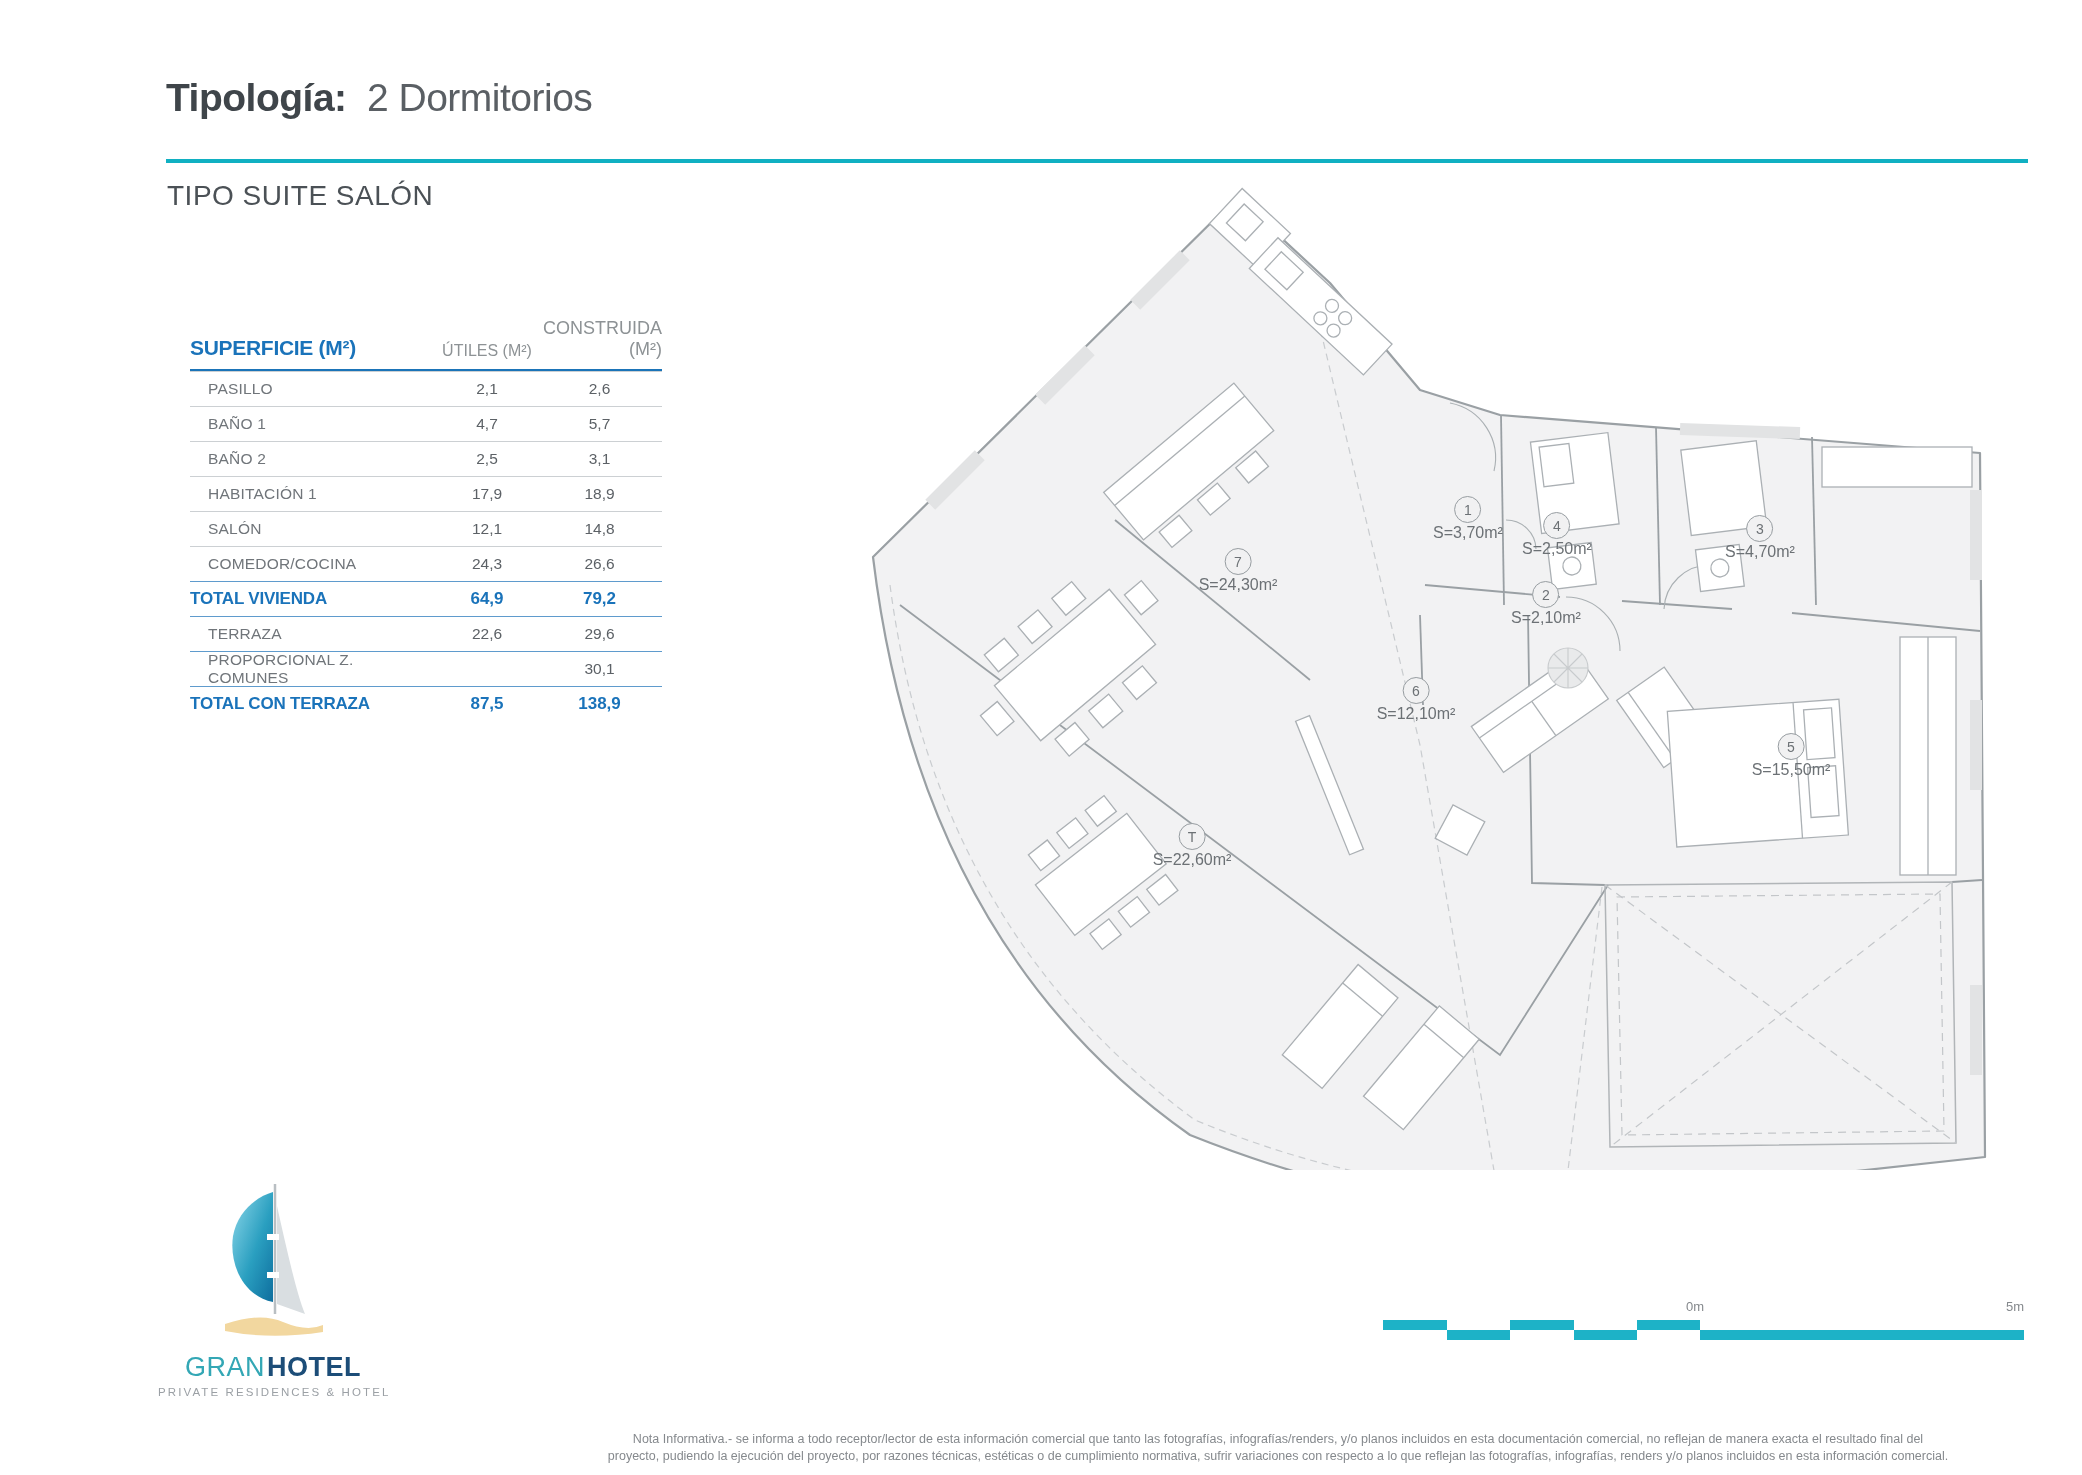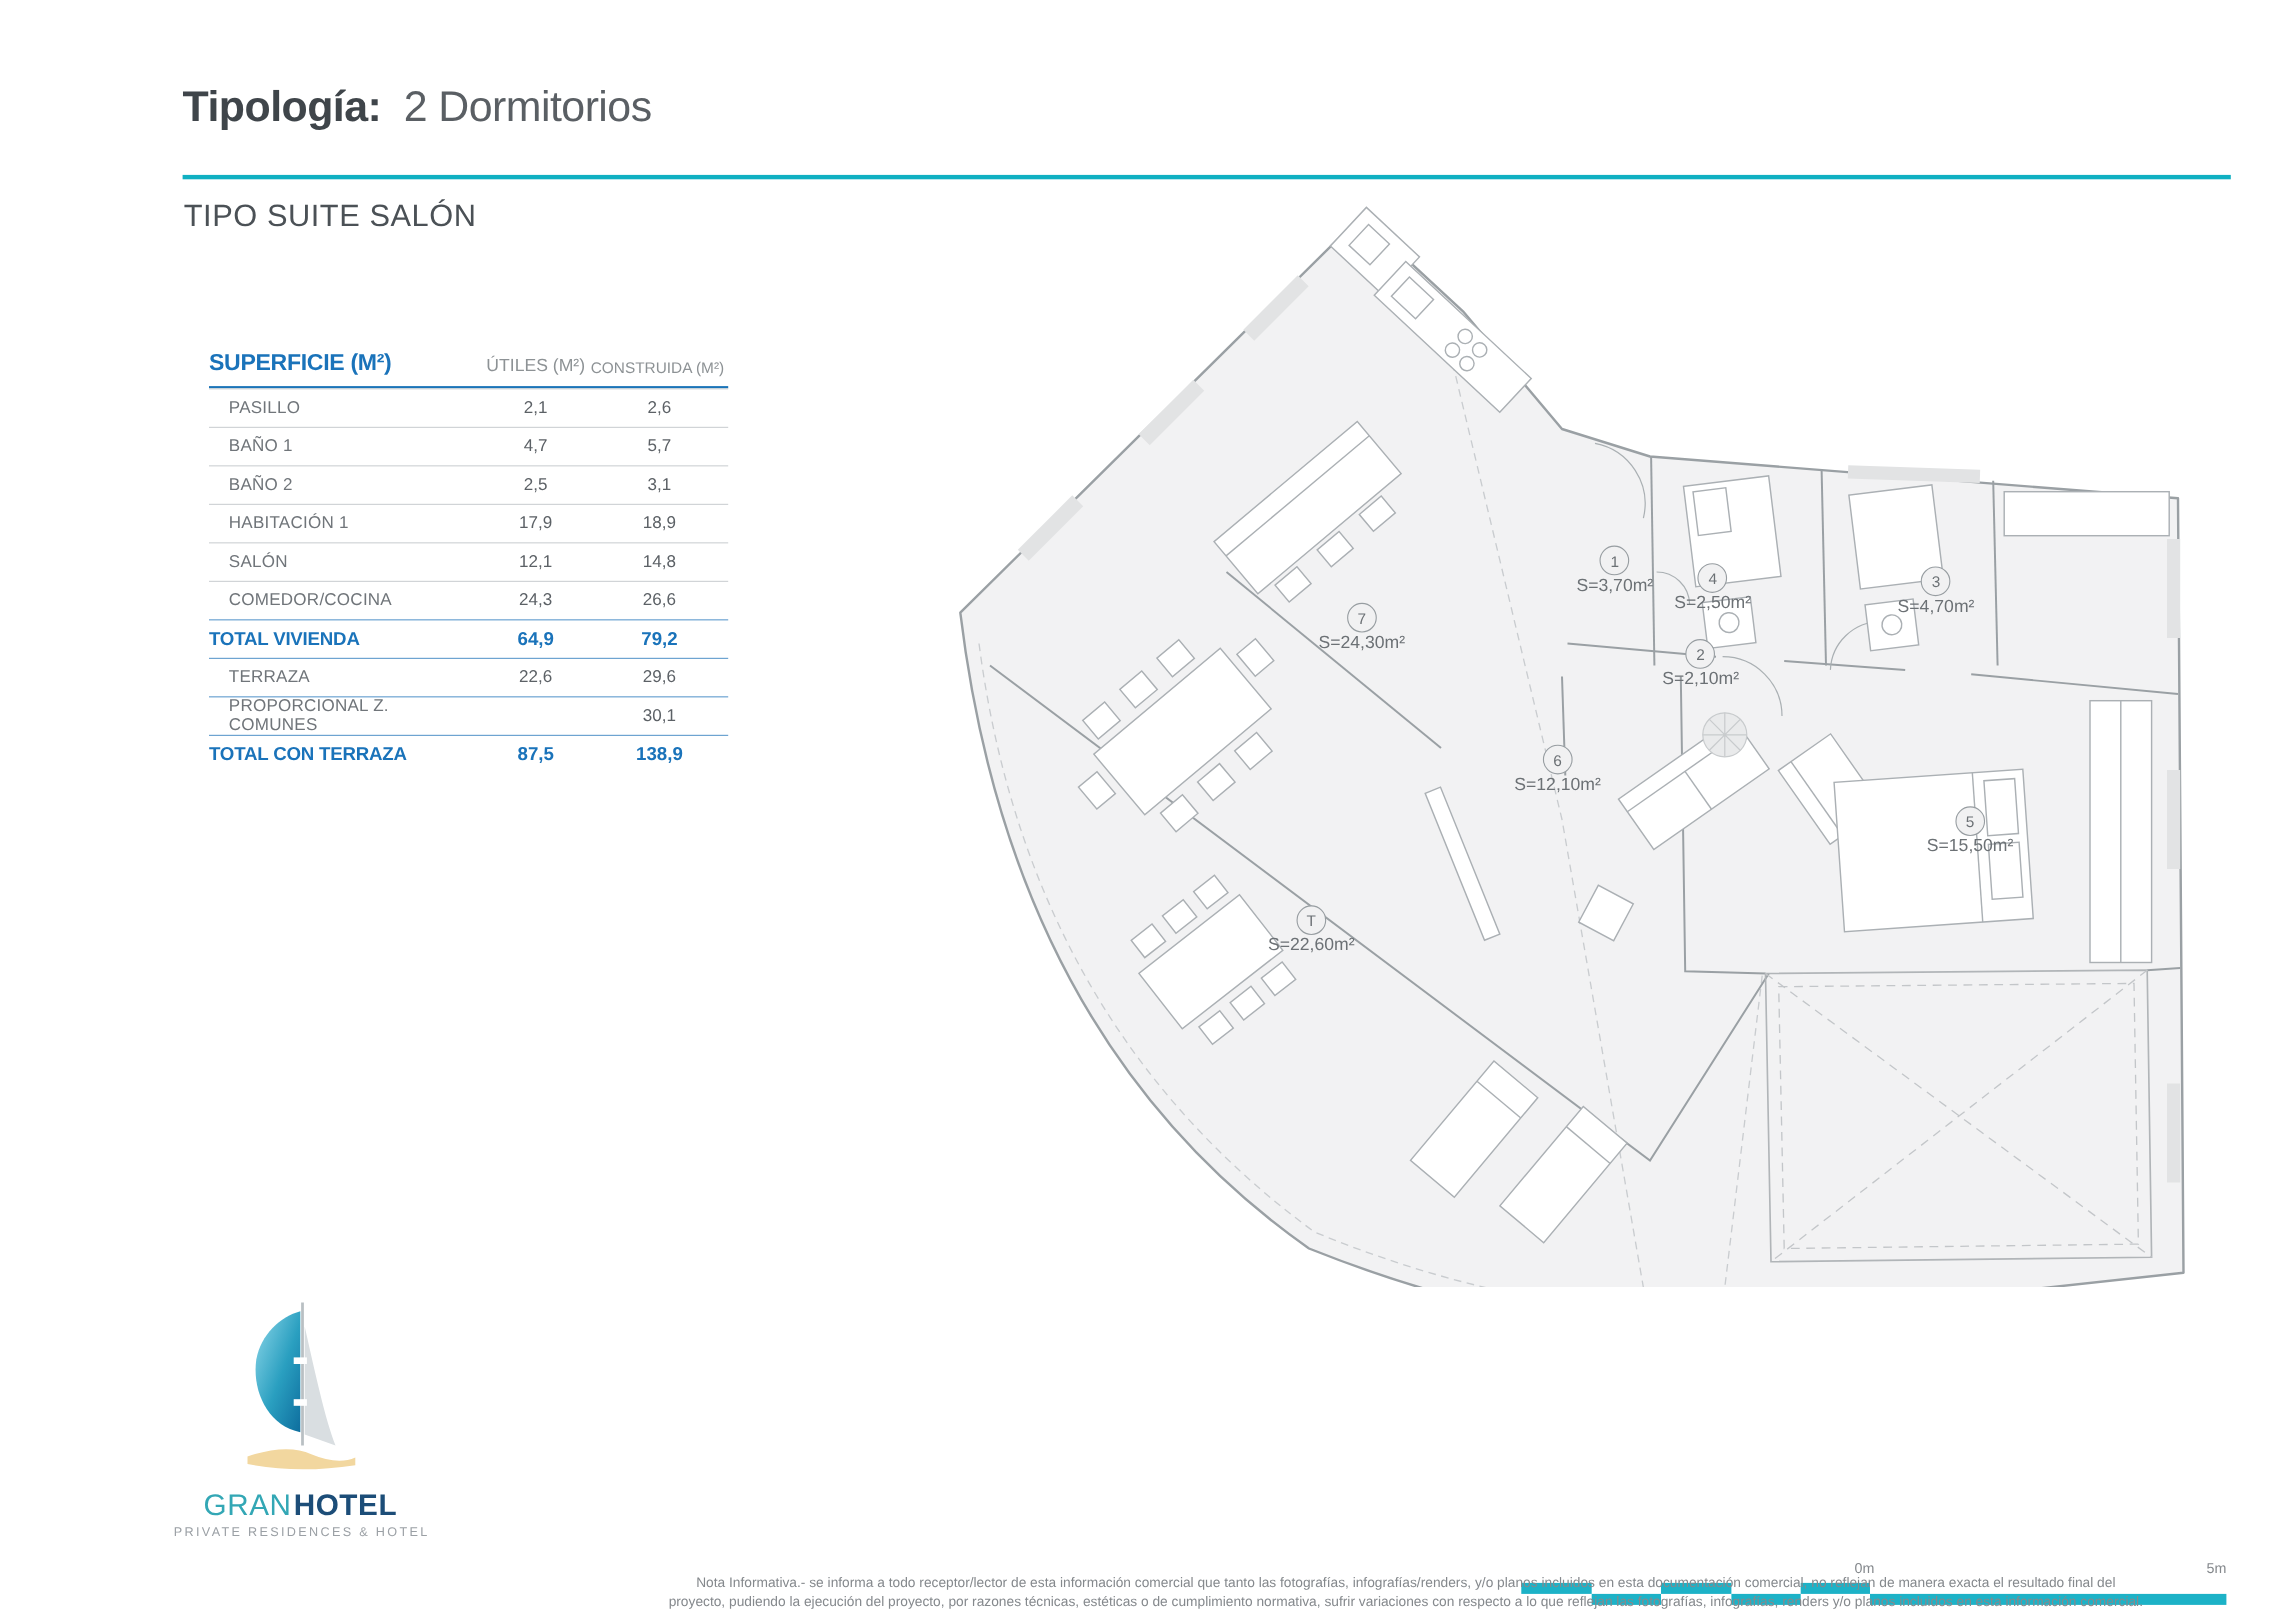--- a/index.html
+++ b/index.html
@@ -12,21 +12,21 @@
   .title .t-bold { font-weight:bold; color:#3f454a; }
   .title .t-light { font-weight:normal; color:#5a5f64; margin-left:10px; }
   .teal-rule { position:absolute; left:166px; top:159px; width:1862px; height:4px; background:#10b0c2; }
   .subtitle { position:absolute; left:167px; top:180px; font-size:28px; color:#4b5156; letter-spacing:0.5px; white-space:nowrap; }
 
   
   .s-table { position:absolute; left:190px; top:318px; width:472px; font-size:15.5px; }
   .s-head { display:flex; align-items:flex-end; padding-bottom:9px; border-bottom:2.5px solid #1b74b8; }
   .s-head .h1 { flex:1; font-size:21px; font-weight:bold; color:#1a73ba; letter-spacing:-0.3px; }
   .s-head .h2 { width:100px; text-align:center; color:#8d9295; font-size:16px; }
-  .s-head .h3 { width:125px; text-align:left; color:#8d9295; font-size:14px; }
+  .s-head .h3 { width:125px; text-align:right; color:#8d9295; font-size:18px; }
   .trow { display:flex; align-items:center; height:35px; border-top:1px solid #ccd0d3; }
   .trow.first { border-top:none; }
   .trow.sep-blue { border-top:1.5px solid #5f9bcd; }
   .trow .tlabel { flex:1; color:#70757a; padding-left:18px; letter-spacing:0.2px; }
   .trow .tval { width:100px; text-align:center; color:#5c6166; }
   .trow .tval.c { width:125px; }
   .trow.total .tlabel { padding-left:0; color:#1a73ba; font-weight:bold; font-size:17px; letter-spacing:-0.2px; }
   .trow.total .tval { color:#1a73ba; font-weight:bold; font-size:17px; }
 
   
@@ -50,21 +50,21 @@
   .parea { font-size:16px; color:#6c7175; white-space:nowrap; }
 
   
   #logo { position:absolute; left:158px; top:1182px; width:230px; text-align:center; }
   #logo .wordmark { margin-top:6px; font-size:27px; letter-spacing:0.5px; white-space:nowrap; }
   #logo .gran { color:#33a7b5; font-weight:normal; }
   #logo .delfin { color:#1c4d78; font-weight:bold; margin-left:2px; }
   #logo .tagline { margin-top:3px; font-size:11.5px; color:#9ba0a5; letter-spacing:2.1px; white-space:nowrap; }
 
   
-  #scalebar { position:absolute; left:1383px; top:1418px; width:641px; height:44px; }
+  #scalebar { position:absolute; left:1383px; top:1299px; width:641px; height:44px; }
   #scalebar .lbl { position:absolute; top:0; font-size:13px; color:#85898d; }
   #scalebar .lbl.zero { left:303px; }
   #scalebar .lbl.five { right:0; }
   #scalebar .seg { position:absolute; height:10px; background:#1db2c7; }
   #scalebar .seg.top { top:21px; }
   #scalebar .seg.bot { top:31px; }
 
   
   #disclaimer { position:absolute; left:518px; top:1431px; width:1520px; text-align:center;
                 font-size:12.5px; line-height:17px; color:#85898d; }

